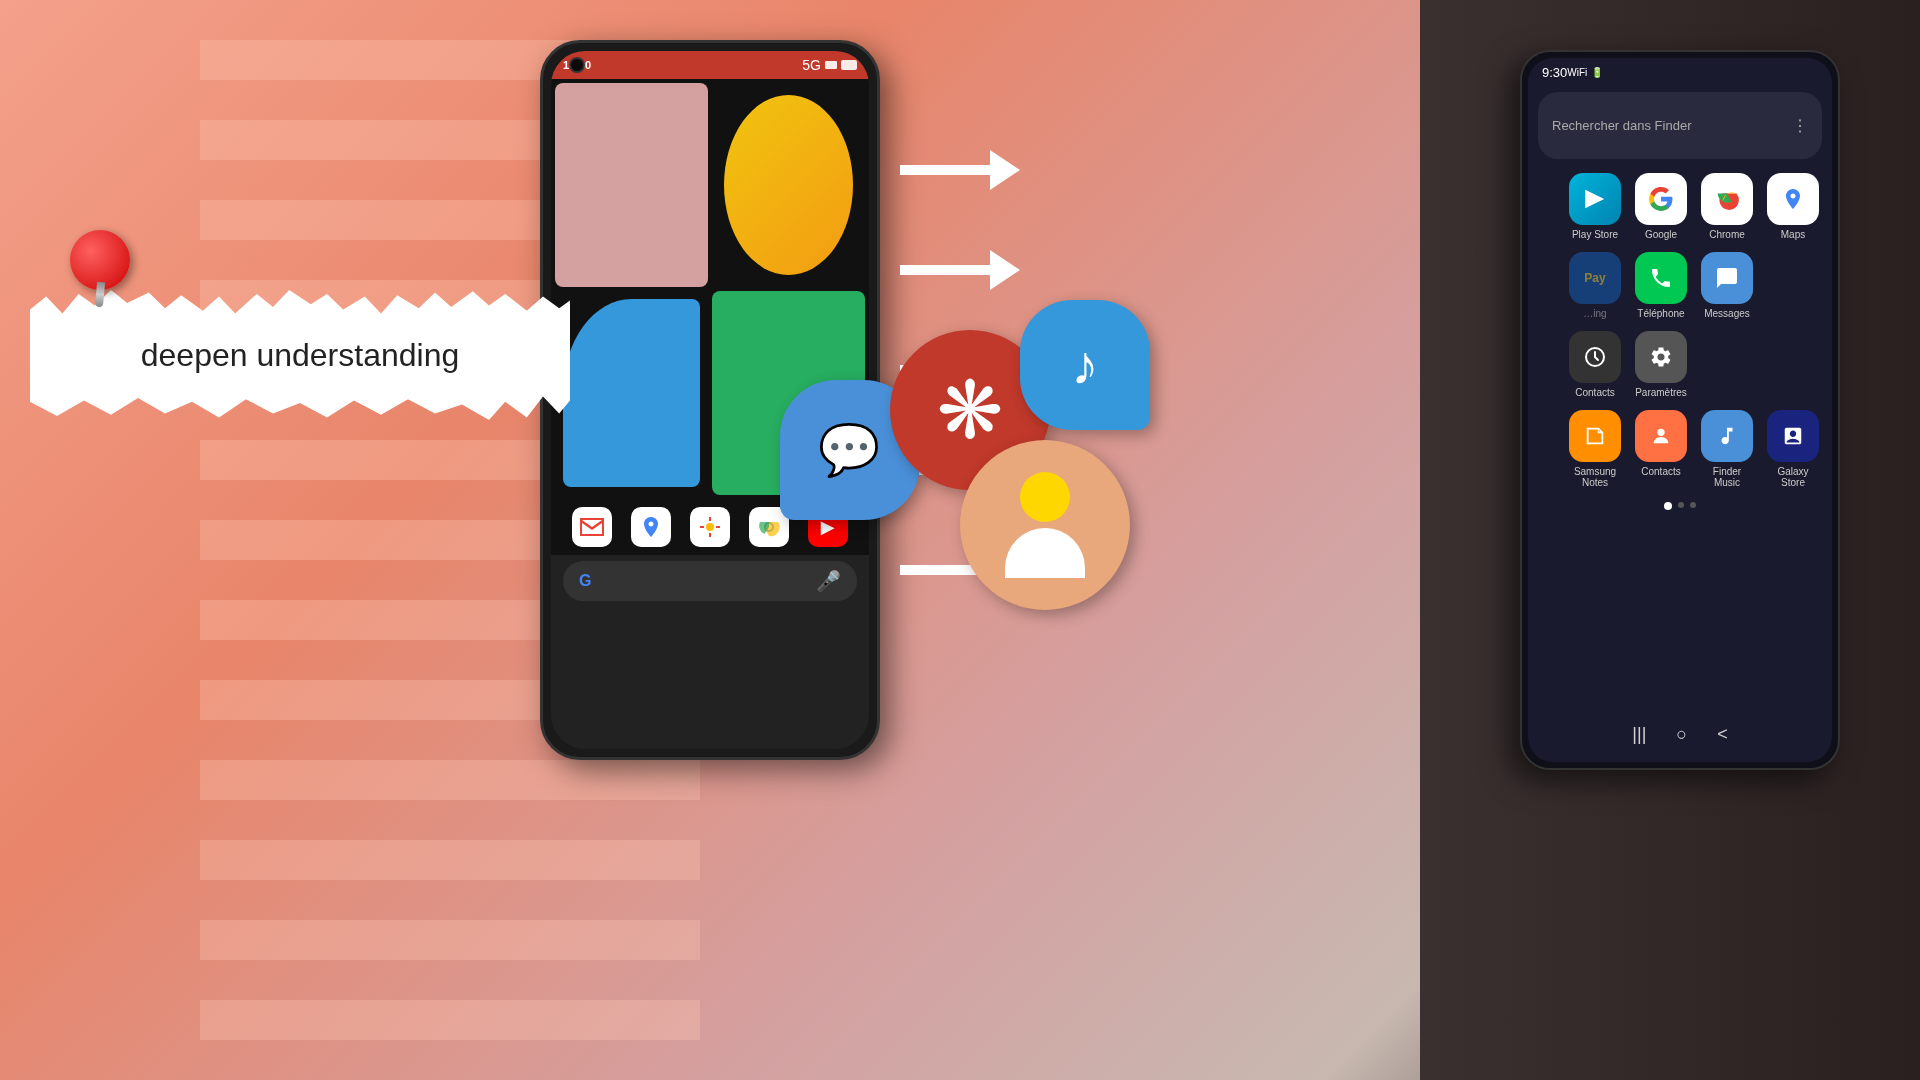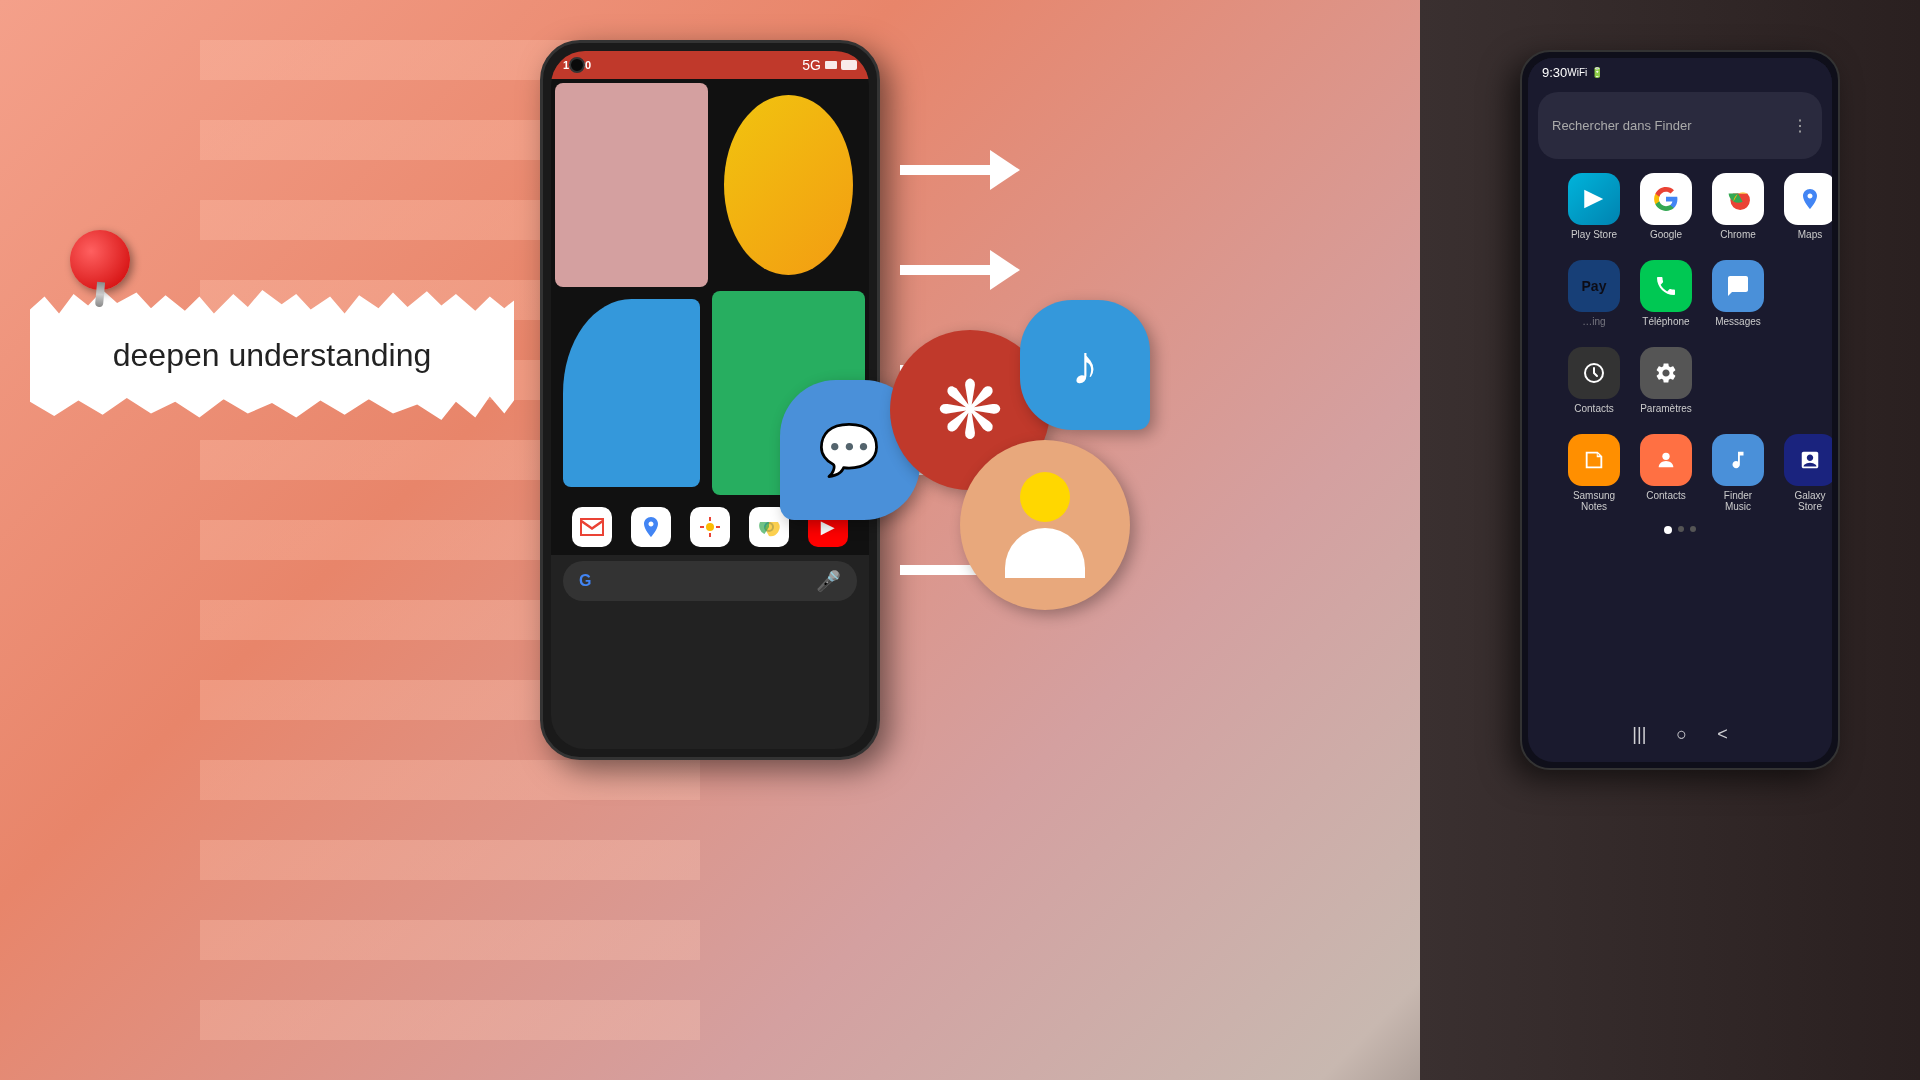--- a/index.html
+++ b/index.html
@@ -76,21 +76,21 @@
       top: 52px;
       left: 26px;
       border-radius: 0 0 4px 4px;
       transform: rotate(5deg);
     }
 
     .torn-paper {
       position: absolute;
       top: 40px;
       left: 0;
-      width: 484px;
+      width: 540px;
       height: 130px;
       background: white;
       clip-path: polygon(0% 15%, 3% 5%, 6% 18%, 9% 3%, 12% 12%, 15% 0%, 18% 10%, 22% 2%, 25% 14%, 28% 4%, 32% 16%, 35% 5%, 38% 18%, 42% 3%, 45% 13%, 48% 0%, 52% 11%, 55% 3%, 58% 15%, 62% 5%, 65% 18%, 68% 4%, 72% 14%, 75% 2%, 78% 13%, 82% 1%, 85% 12%, 88% 3%, 92% 16%, 95% 5%, 98% 14%, 100% 8%, 100% 85%, 98% 95%, 95% 82%, 92% 98%, 88% 86%, 85% 100%, 80% 88%, 75% 95%, 70% 84%, 65% 96%, 60% 85%, 55% 98%, 50% 87%, 45% 95%, 40% 84%, 35% 98%, 30% 86%, 25% 95%, 20% 83%, 15% 96%, 10% 85%, 5% 97%, 0% 86%);
       box-shadow: 2px 4px 10px rgba(0,0,0,0.2);
       display: flex;
       align-items: center;
       justify-content: center;
     }
 
     .note-text {
@@ -396,21 +396,21 @@
       display: flex;
       align-items: center;
       justify-content: space-between;
       color: #aaa;
       font-size: 13px;
     }
 
     .samsung-apps-grid {
       display: grid;
       grid-template-columns: repeat(4, 1fr);
-      gap: 20px;
+      gap: 12px;
       padding: 8px 12px;
       margin-left: 28px;
     }
 
     .samsung-app-item {
       display: flex;
       flex-direction: column;
       align-items: center;
       gap: 4px;
     }
@@ -640,21 +640,21 @@
           <div class="sam-app-icon sam-maps">
             <svg width="24" height="24" viewBox="0 0 24 24">
                 <path d="M12 2C8.13 2 5 5.13 5 9c0 5.25 7 13 7 13s7-7.75 7-13c0-3.87-3.13-7-7-7zm0 9.5c-1.38 0-2.5-1.12-2.5-2.5s1.12-2.5 2.5-2.5 2.5 1.12 2.5 2.5-1.12 2.5-2.5 2.5z" fill="#4285F4"></path>
               </svg>
           </div>
           <span class="sam-app-label">Maps</span>
         </div>
 
         <div class="samsung-app-item" style="opacity:0.5;">
           <div class="sam-app-icon" style="background:#1565C0;">
-            <span style="color:#000000;font-size:14px;font-weight:bold;">Pay</span>
+            <span style="color:#fde047;font-size:12px;font-weight:bold;">Pay</span>
           </div>
           <span class="sam-app-label">…ing</span>
         </div>
         <div class="samsung-app-item">
           <div class="sam-app-icon sam-phone">
             <svg width="24" height="24" viewBox="0 0 24 24">
                 <path d="M6.62 10.79c1.44 2.83 3.76 5.14 6.59 6.59l2.2-2.2c.27-.27.67-.36 1.02-.24 1.12.37 2.33.57 3.57.57.55 0 1 .45 1 1V20c0 .55-.45 1-1 1-9.39 0-17-7.61-17-17 0-.55.45-1 1-1h3.5c.55 0 1 .45 1 1 0 1.25.2 2.45.57 3.57.11.35.03.74-.25 1.02l-2.2 2.2z" fill="white"></path>
               </svg>
           </div>
           <span class="sam-app-label">Téléphone</span>

